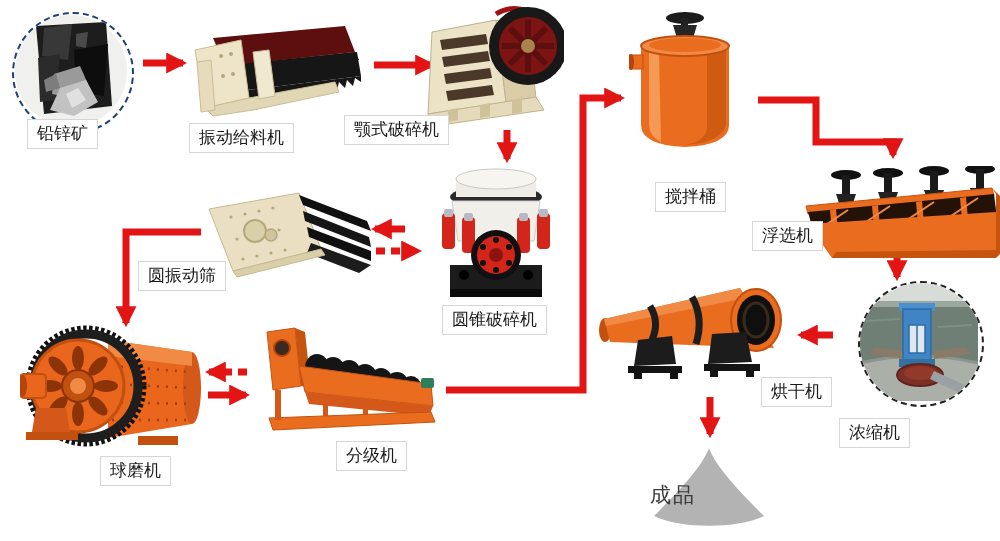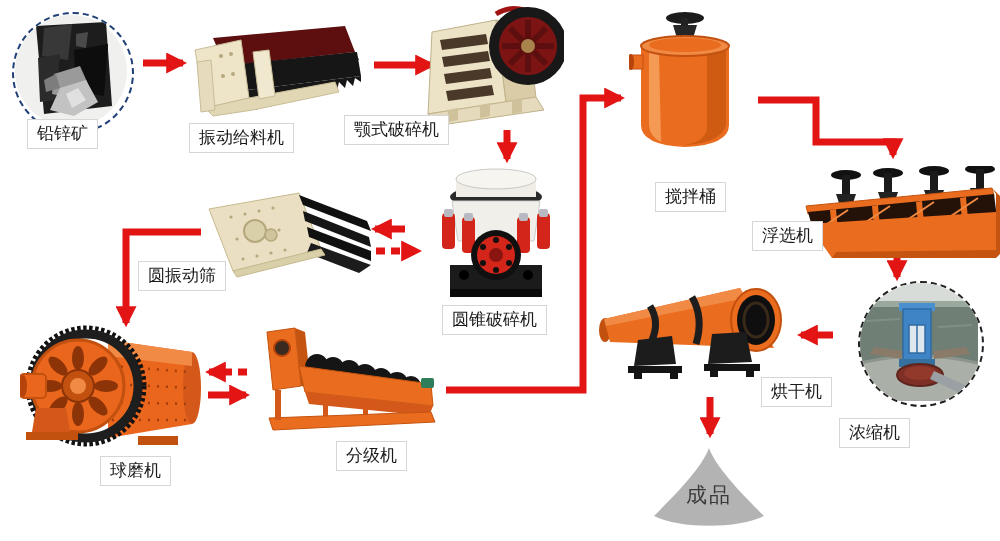--- a/index.html
+++ b/index.html
@@ -12,21 +12,21 @@
   .label{
     position:absolute;background:#ffffff;border:1px solid #d6d6d6;
     padding:2px 9px;font-size:17px;line-height:1.4;color:#1a1a1a;white-space:nowrap;
   }
   .photo-circle{
     position:absolute;border-radius:50%;overflow:hidden;background:#fff;
   }
   .ore-circle{left:12px;top:12px;width:118px;height:118px;border:2px dashed #1f3f77;}
   .thickener-circle{left:858px;top:281px;width:122px;height:122px;border:2px dashed #222;}
   .product-text{
-    position:absolute;left:650px;top:481px;width:118px;text-align:center;
+    position:absolute;left:650px;top:481px;width:118px;text-align:left;
     font-size:21px;color:#3a3a3a;letter-spacing:2px;
   }
 </style>
 </head>
 <body>
 
 <div class="canvas">
 
   <svg class="arrows" width="1000" height="541" viewBox="0 0 1000 541">
     <defs>

